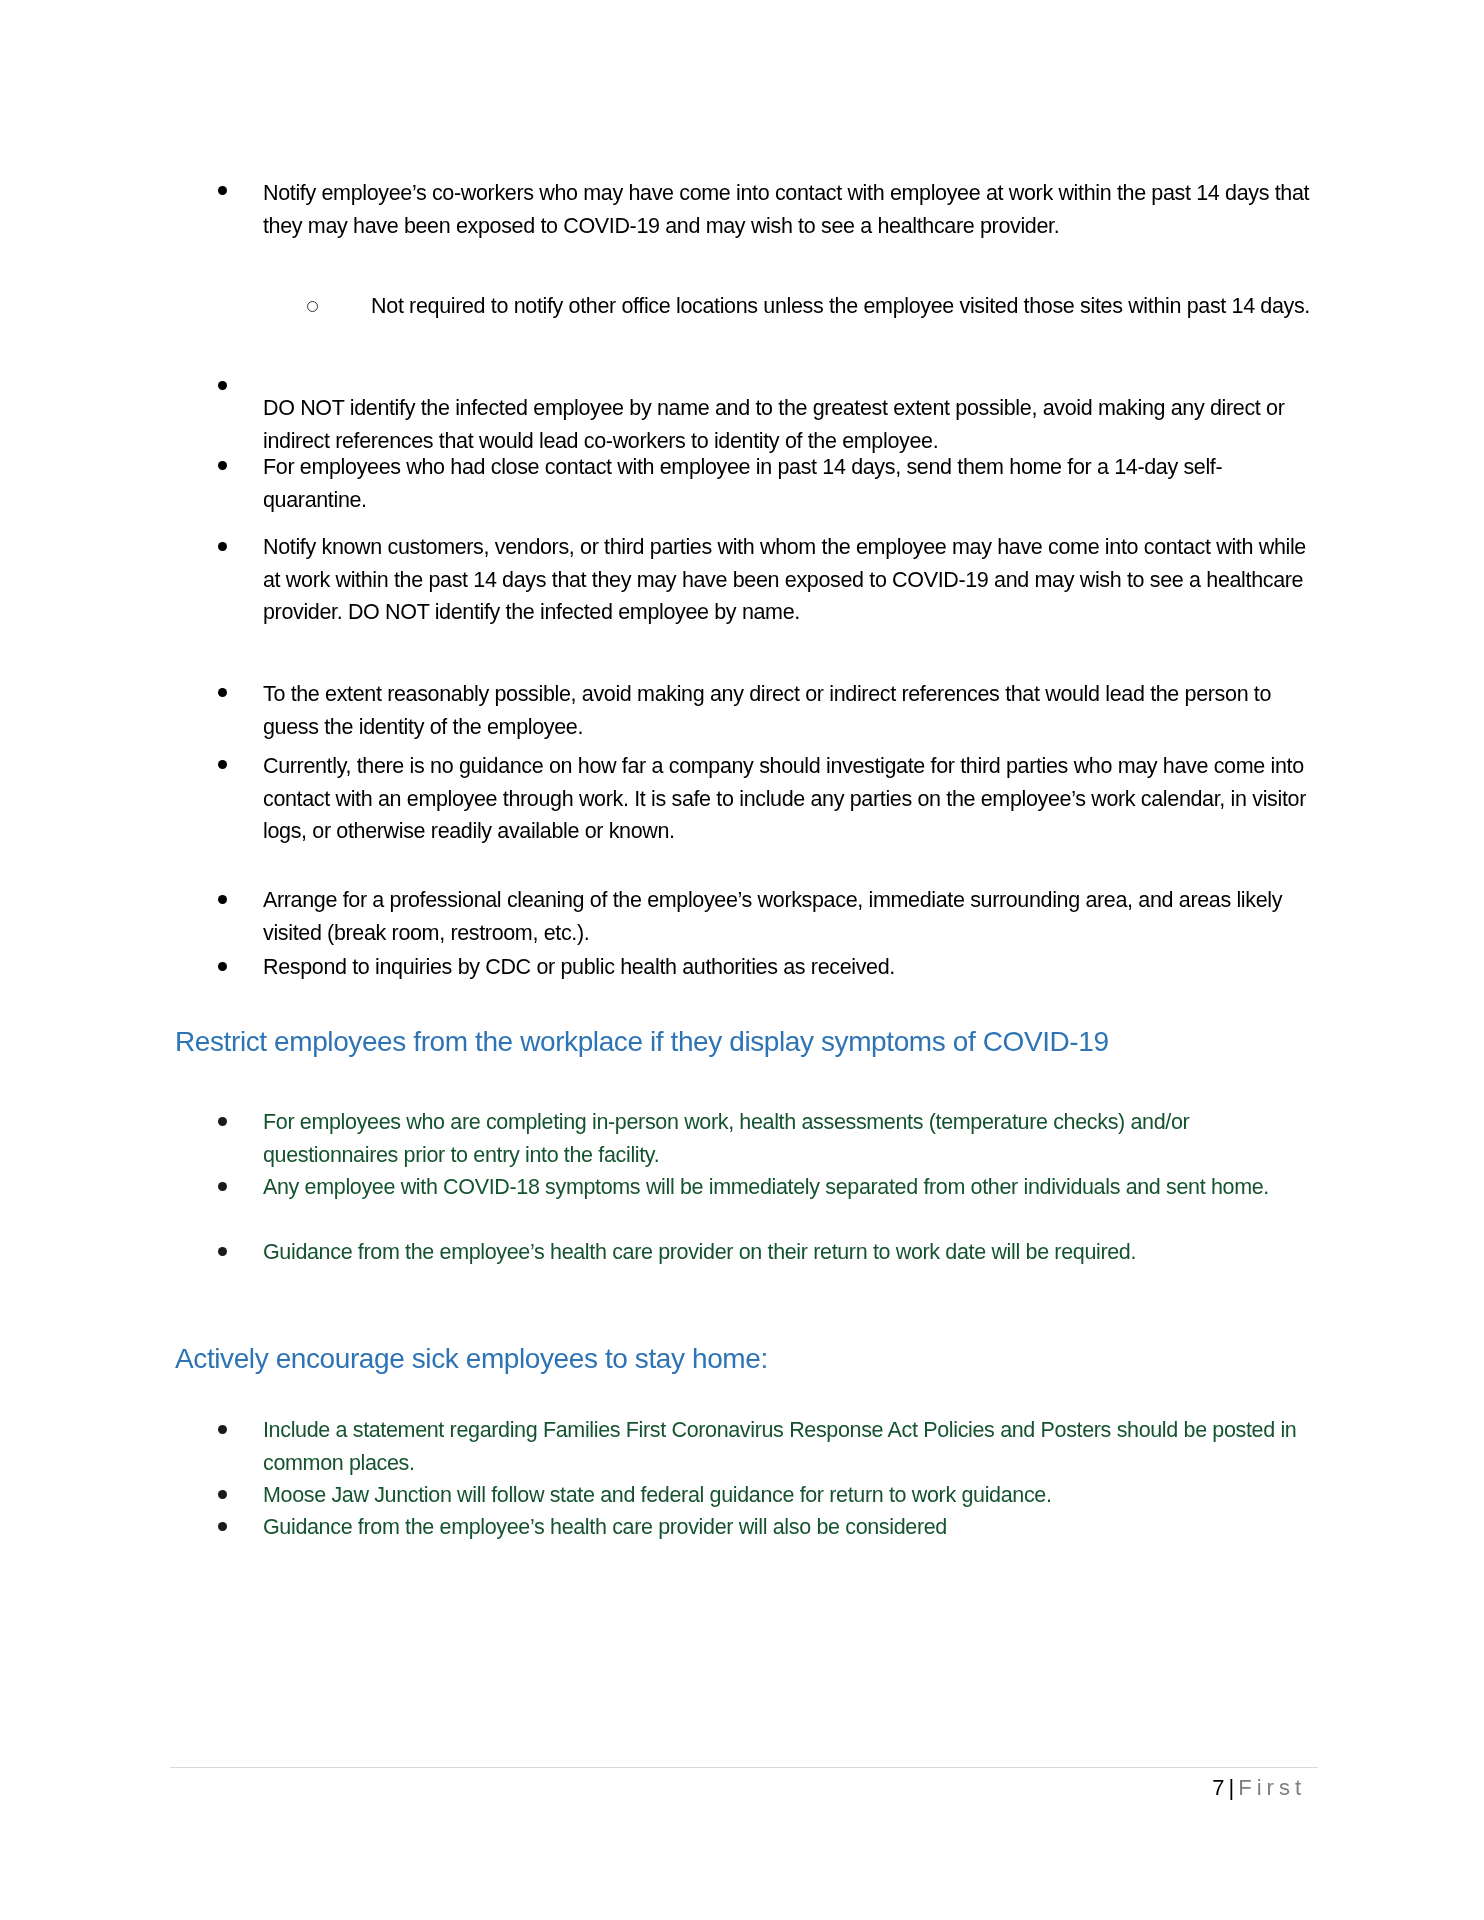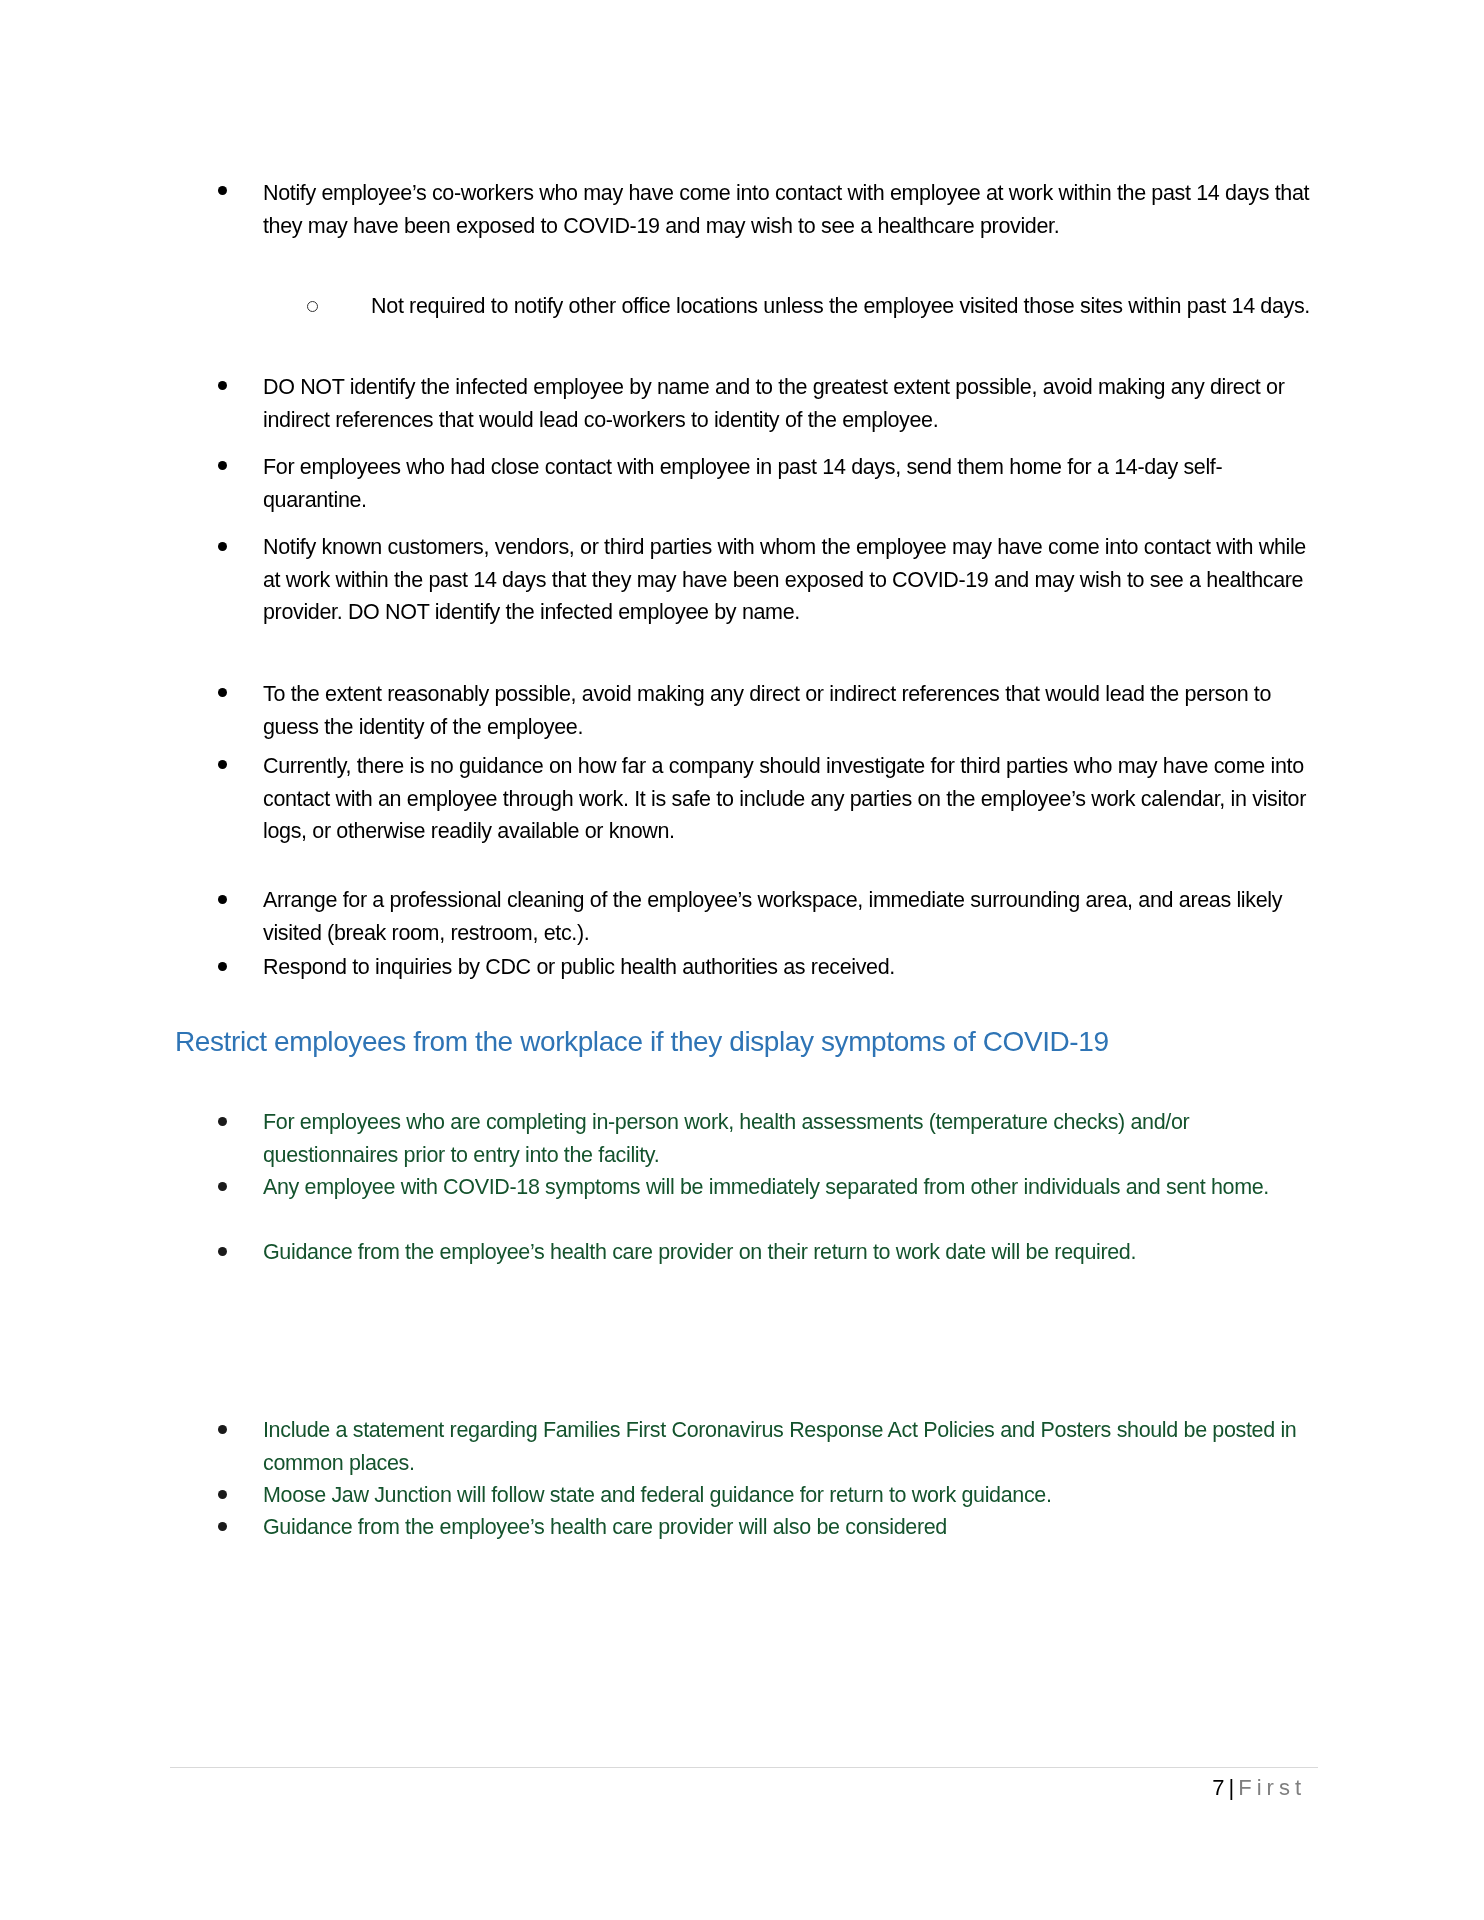--- a/index.html
+++ b/index.html
@@ -32,21 +32,21 @@
 <div class="page">
 
   <div>
     <span class="bullet" style="top:186px"></span>
     <div class="item" style="top:177px">Notify employee’s co-workers who may have come into contact with employee at work within the past 14 days that they may have been exposed to COVID-19 and may wish to see a healthcare provider.</div>
 
     <span class="sub-bullet" style="top:301px"></span>
     <div class="sub-item" style="top:290px">Not required to notify other office locations unless the employee visited those sites within past 14 days.</div>
 
     <span class="bullet" style="top:381px"></span>
-    <div class="item" style="top:371px">DO NOT identify the infected employee by name and to the greatest extent possible, avoid making any direct or indirect references that would lead co-workers to identity of the employee.</div>
+    <div class="item" style="top:392px">DO NOT identify the infected employee by name and to the greatest extent possible, avoid making any direct or indirect references that would lead co-workers to identity of the employee.</div>
 
     <span class="bullet" style="top:461px"></span>
     <div class="item" style="top:451px">For employees who had close contact with employee in past 14 days, send them home for a 14-day self-quarantine.</div>
 
     <span class="bullet" style="top:542px"></span>
     <div class="item" style="top:531px">Notify known customers, vendors, or third parties with whom the employee may have come into contact with while at work within the past 14 days that they may have been exposed to COVID-19 and may wish to see a healthcare provider. DO NOT identify the infected employee by name.</div>
 
     <span class="bullet" style="top:688px"></span>
     <div class="item" style="top:678px">To the extent reasonably possible, avoid making any direct or indirect references that would lead the person to guess the identity of the employee.</div>
 
@@ -65,20 +65,21 @@
     <span class="bullet gray" style="top:1117px"></span>
     <div class="item gray" style="top:1106px">For employees who are completing in-person work, health assessments (temperature checks) and/or questionnaires prior to entry into the facility.</div>
 
     <span class="bullet gray" style="top:1182px"></span>
     <div class="item gray" style="top:1171px">Any employee with COVID-18 symptoms will be immediately separated from other individuals and sent home.</div>
 
     <span class="bullet gray" style="top:1247px"></span>
     <div class="item gray" style="top:1236px">Guidance from the employee’s health care provider on their return to work date will be required.</div>
   </div>
 
+  <h2 class="heading" style="top:1341px; margin:0;">Actively encourage sick employees to stay home:</h2>
   <div>
     <span class="bullet gray" style="top:1425px"></span>
     <div class="item gray" style="top:1414px">Include a statement regarding Families First Coronavirus Response Act Policies and Posters should be posted in common places.</div>
 
     <span class="bullet gray" style="top:1490px"></span>
     <div class="item gray" style="top:1479px"><b>Moose Jaw Junction</b><span> will follow state and federal guidance for return to work guidance.</span></div>
 
     <span class="bullet gray" style="top:1522px"></span>
     <div class="item gray" style="top:1511px">Guidance from the employee’s health care provider will also be considered</div>
   </div>

